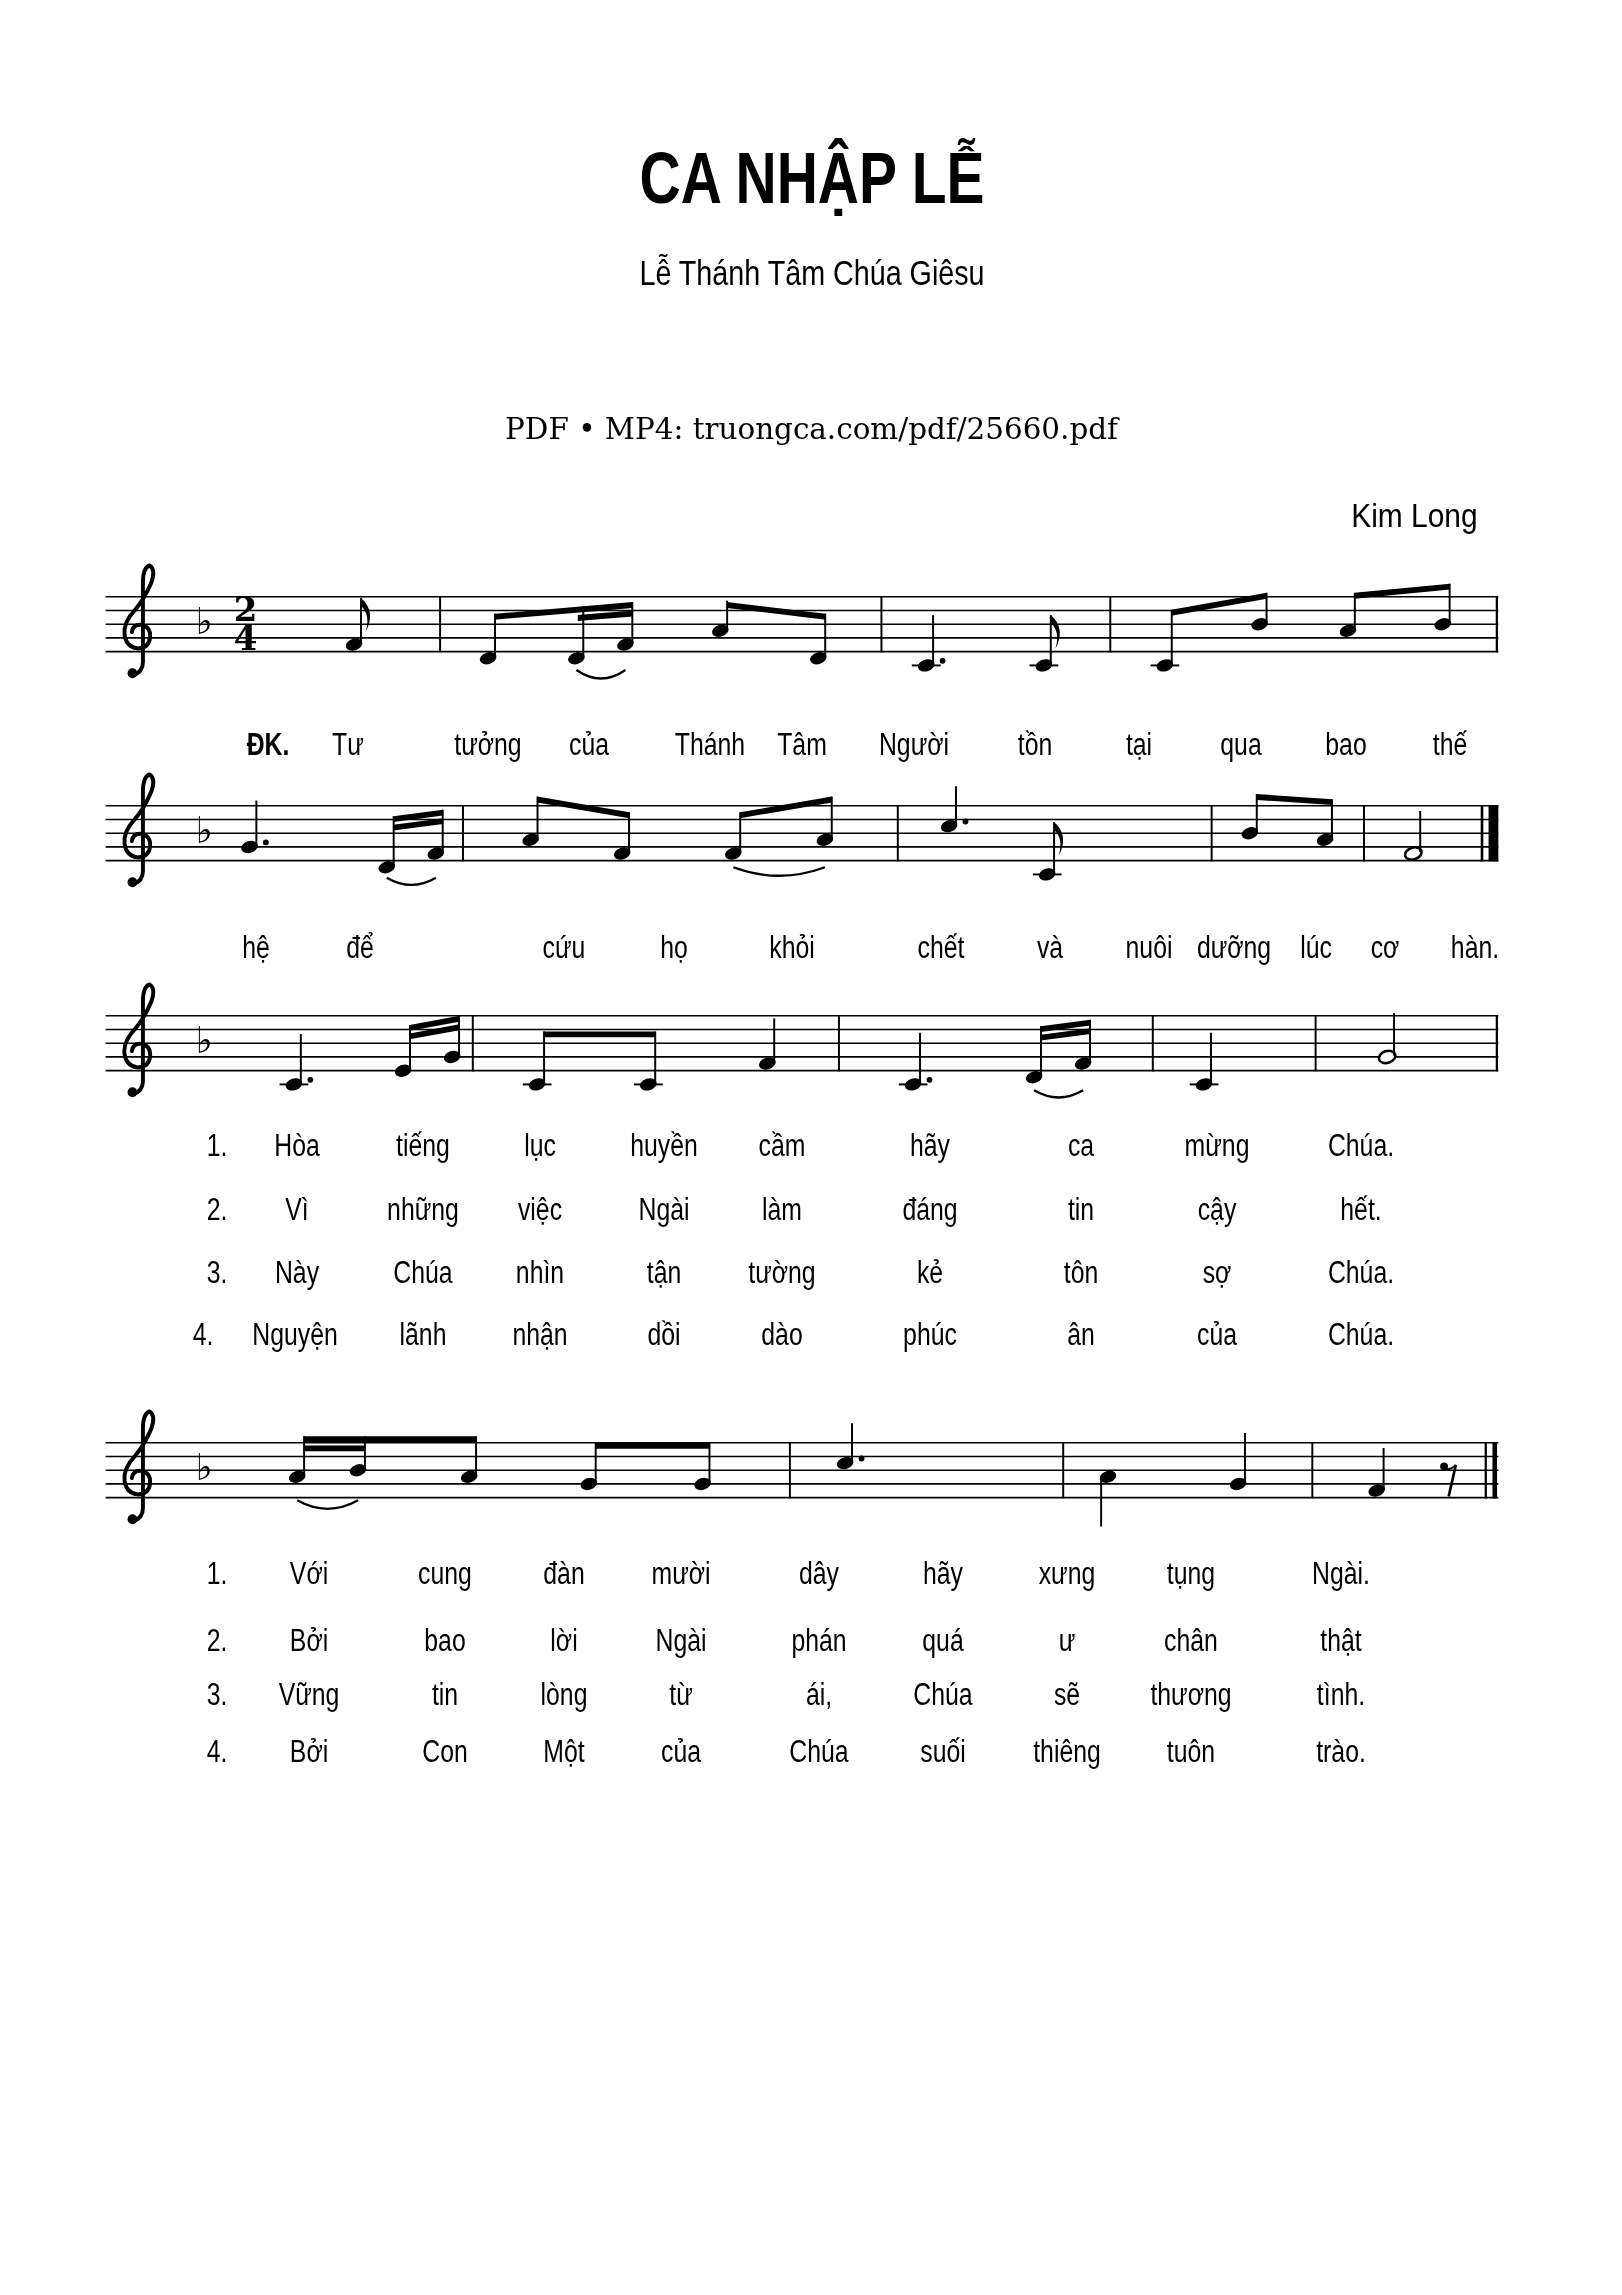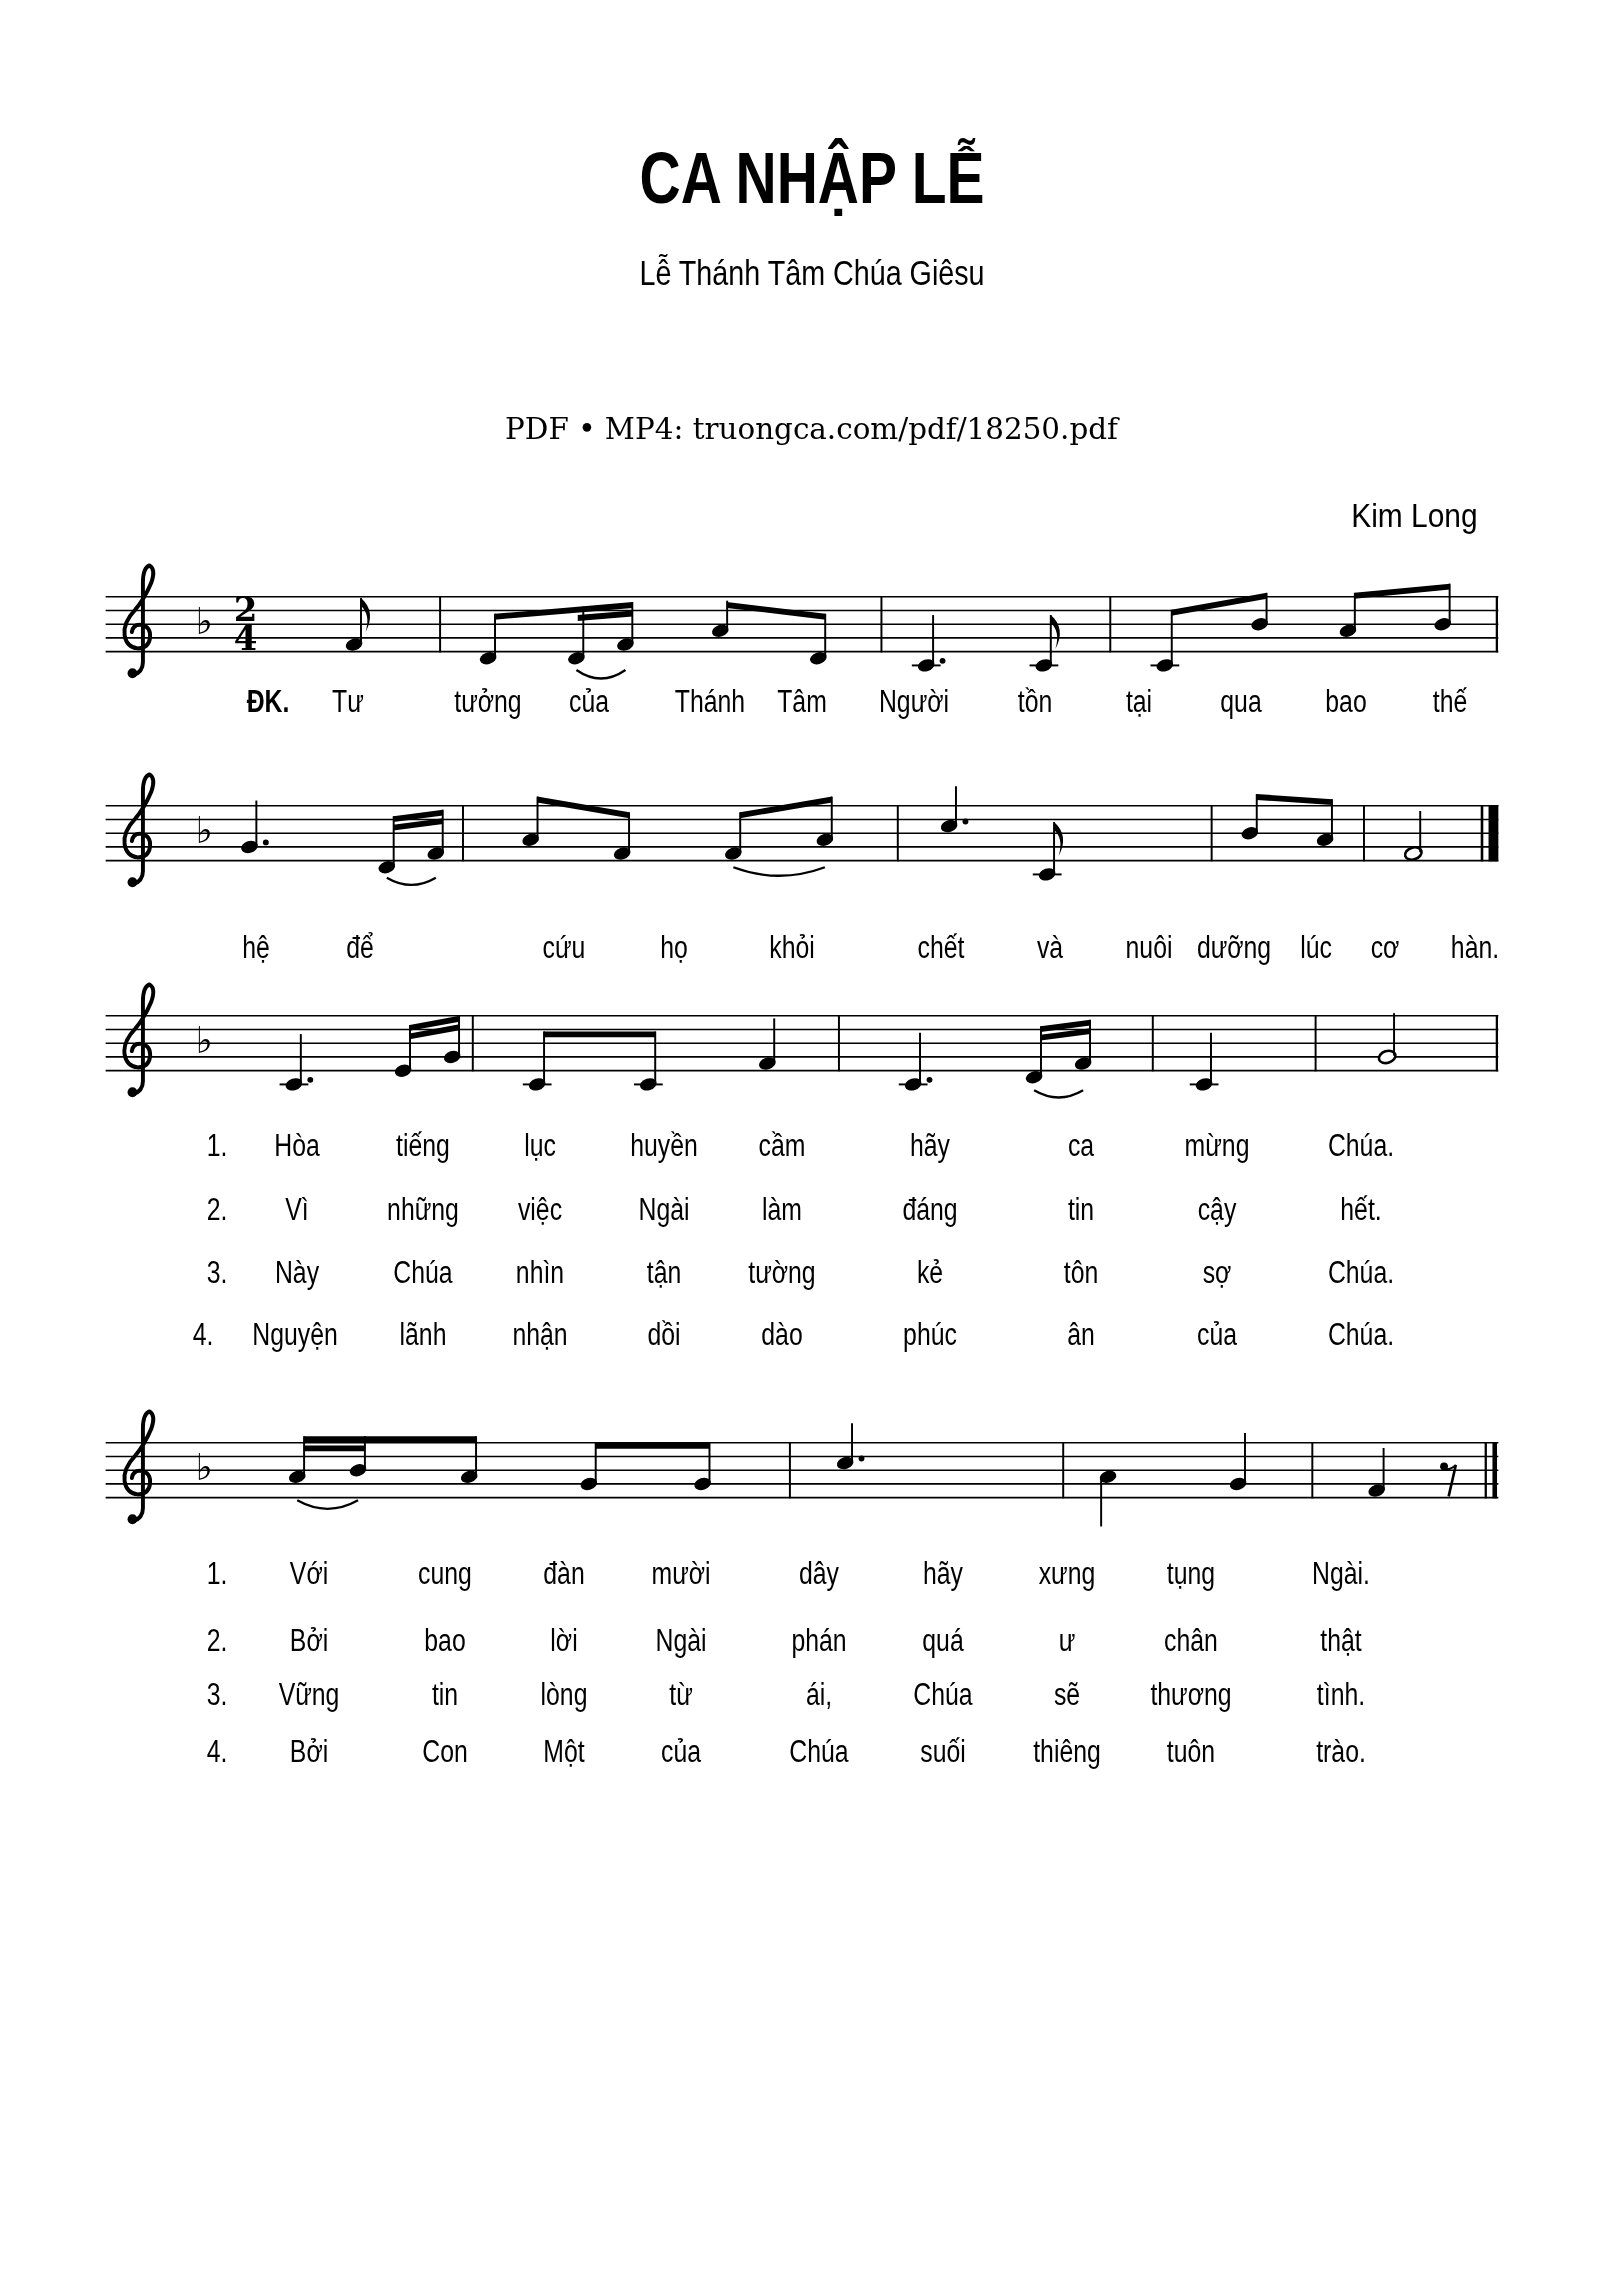--- a/index.html
+++ b/index.html
@@ -17,21 +17,21 @@
   .lyric-word{position:absolute;top:0;transform:translateX(-50%) scaleX(0.8);transform-origin:center;
               white-space:nowrap;font-size:31px;line-height:39px;}
   .lyric-word.b{font-weight:bold;}
 </style>
 </head>
 <body>
 
 <div id="page">
   <div class="ctr title">CA NHẬP LỄ</div>
   <div class="ctr subtitle">Lễ Thánh Tâm Chúa Giêsu</div>
-  <div class="ctr pdflink">PDF • MP4: truongca.com/pdf/18250.pdf</div>
+  <div class="ctr pdflink">PDF • MP4: truongca.com/pdf/25660.pdf</div>
   <div class="composer">Kim Long</div>
   <div id="music-layer">
       <svg class="staff-svg" width="1394" height="170" viewBox="0 0 2130 260" style="top:551px">
         <g>
           <line x1="0" y1="70" x2="2130" y2="70" stroke="#000000" stroke-width="2.6"></line>
           <line x1="0" y1="91" x2="2130" y2="91" stroke="#000000" stroke-width="2.6"></line>
           <line x1="0" y1="112" x2="2130" y2="112" stroke="#000000" stroke-width="2.6"></line>
           <line x1="0" y1="133" x2="2130" y2="133" stroke="#000000" stroke-width="2.6"></line>
           <line x1="0" y1="154" x2="2130" y2="154" stroke="#000000" stroke-width="2.6"></line>
         </g>
@@ -356,21 +356,21 @@
           <path d="M 293,158 Q 339.5,184 386,158" fill="none" stroke="#000000" stroke-width="3.5"></path>
         </g>
         <g>
           <circle cx="2047" cy="106" r="6" fill="#000000"></circle>
           <path d="M 2042,107 Q 2053,115 2065,104" fill="none" stroke="#000000" stroke-width="3"></path>
           <line x1="2065" y1="104" x2="2054" y2="152" stroke="#000000" stroke-width="4"></line>
         </g>
       </svg>
     </div>
   <div id="lyrics-layer">
-      <div class="lyric-line" style="top: 682px;">
+      <div class="lyric-line" style="top: 725px;">
         <span class="lyric-word b" style="left: 11.7%;">ĐK.</span>
         <span class="lyric-word" style="left: 17.4%;">Tư</span>
         <span class="lyric-word" style="left: 27.5%;">tưởng</span>
         <span class="lyric-word" style="left: 34.7%;">của</span>
         <span class="lyric-word" style="left: 43.4%;">Thánh</span>
         <span class="lyric-word" style="left: 50%;">Tâm</span>
         <span class="lyric-word" style="left: 58%;">Người</span>
         <span class="lyric-word" style="left: 66.7%;">tồn</span>
         <span class="lyric-word" style="left: 74.2%;">tại</span>
         <span class="lyric-word" style="left: 81.5%;">qua</span>

